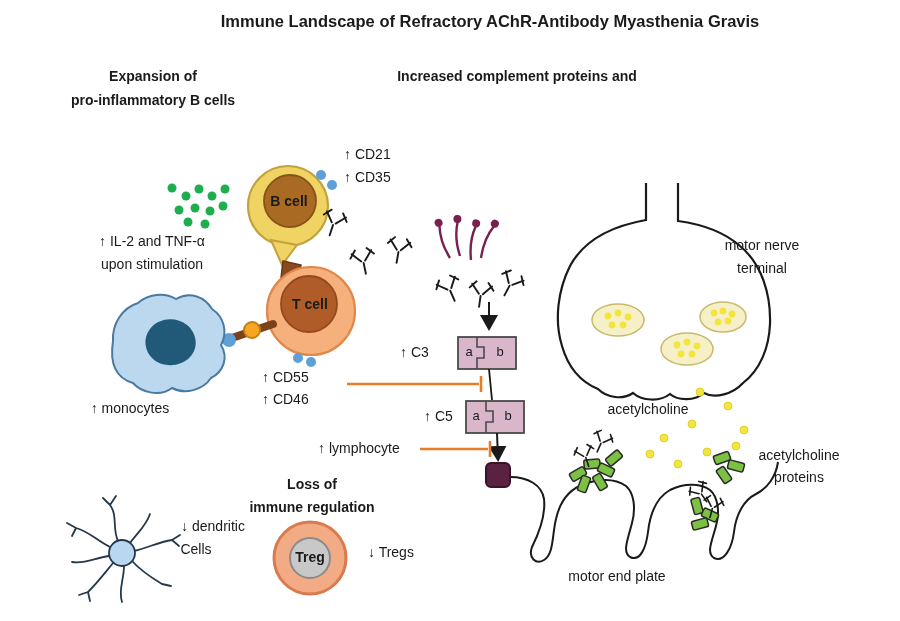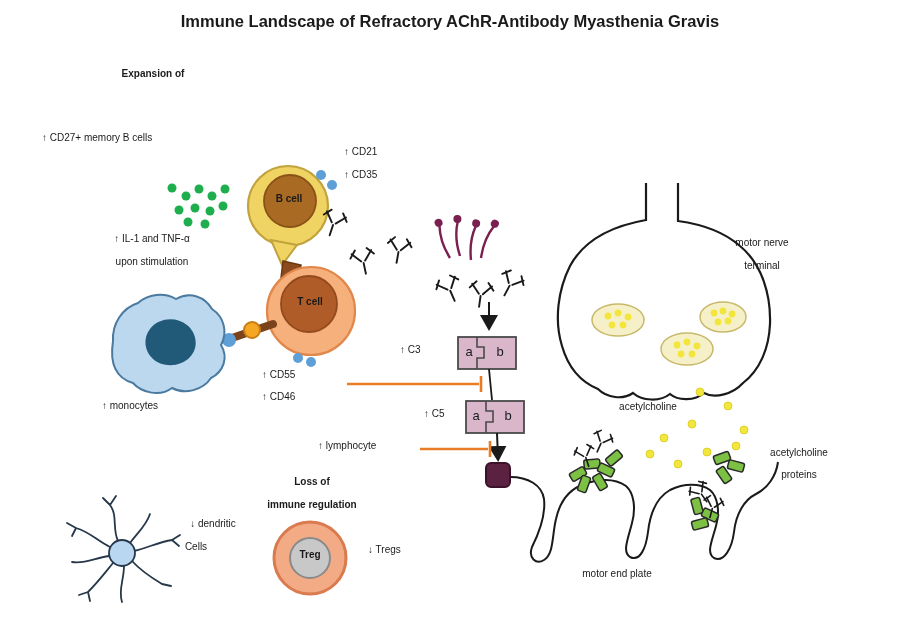--- a/index.html
+++ b/index.html
@@ -6,24 +6,24 @@
   html, body { margin: 0; padding: 0; background: #ffffff; }
   .figure {
     position: relative;
     width: 900px; height: 621px;
     background: #ffffff;
     font-family: "Liberation Sans", sans-serif;
     color: #1a1a1a;
     overflow: hidden;
   }
   .figure svg { position: absolute; left: 0; top: 0; }
-  .lbl { position: absolute; font-size: 10px; line-height: 1.15; white-space: nowrap; }
+  .lbl { position: absolute; font-size: 14px; line-height: 1.15; white-space: nowrap; }
   .c { transform: translateX(-50%); text-align: center; }
   .b { font-weight: bold; }
-  .title { font-size: 16.5px; }
+  .title { font-size: 16.5px; margin-left: 40px; }
   .small { font-size: 13px; }
 </style>
 </head>
 <body>
 
 <div class="figure">
 
   <svg width="900" height="621" viewBox="0 0 900 621">
     <defs>
       <marker id="arw" markerWidth="9" markerHeight="9" refX="6" refY="4.5" orient="auto">
@@ -203,25 +203,26 @@
 
     <g>
       <circle cx="310" cy="558" r="36" fill="#f2ab85" stroke="#d97b4e" stroke-width="3"></circle>
       <circle cx="310" cy="558" r="20" fill="#c8c8c8" stroke="#8a8a8a" stroke-width="2"></circle>
     </g>
   </svg>
 
   <div class="lbl b title c" style="left:450px;top:12px">Immune Landscape of Refractory AChR-Antibody Myasthenia Gravis</div>
 
   <div class="lbl b c" style="left:153px;top:68px">Expansion of</div>
-
-  <div class="lbl" style="left:42px;top:132px">↑ CD27+ memory B cells</div>
+  <div class="lbl b c" style="left:153px;top:92px">pro-inflammatory B cells</div>
+  <div class="lbl b c" style="left:517px;top:68px">Increased complement proteins and</div>
+
   <div class="lbl" style="left:344px;top:146px">↑ CD21</div>
   <div class="lbl" style="left:344px;top:169px">↑ CD35</div>
-  <div class="lbl c" style="left:152px;top:233px">↑ IL-1 and TNF-α</div>
+  <div class="lbl c" style="left:152px;top:233px">↑ IL-2 and TNF-α</div>
   <div class="lbl c" style="left:152px;top:256px">upon stimulation</div>
   <div class="lbl c" style="left:762px;top:237px">motor nerve</div>
   <div class="lbl c" style="left:762px;top:260px">terminal</div>
   <div class="lbl b c" style="left:289px;top:193px">B cell</div>
   <div class="lbl b c" style="left:310px;top:296px">T cell</div>
   <div class="lbl c" style="left:130px;top:400px">↑ monocytes</div>
   <div class="lbl" style="left:262px;top:369px">↑ CD55</div>
   <div class="lbl" style="left:262px;top:391px">↑ CD46</div>
   <div class="lbl" style="left:400px;top:344px">↑ C3</div>
   <div class="lbl small c" style="left:469px;top:345px">a</div>

